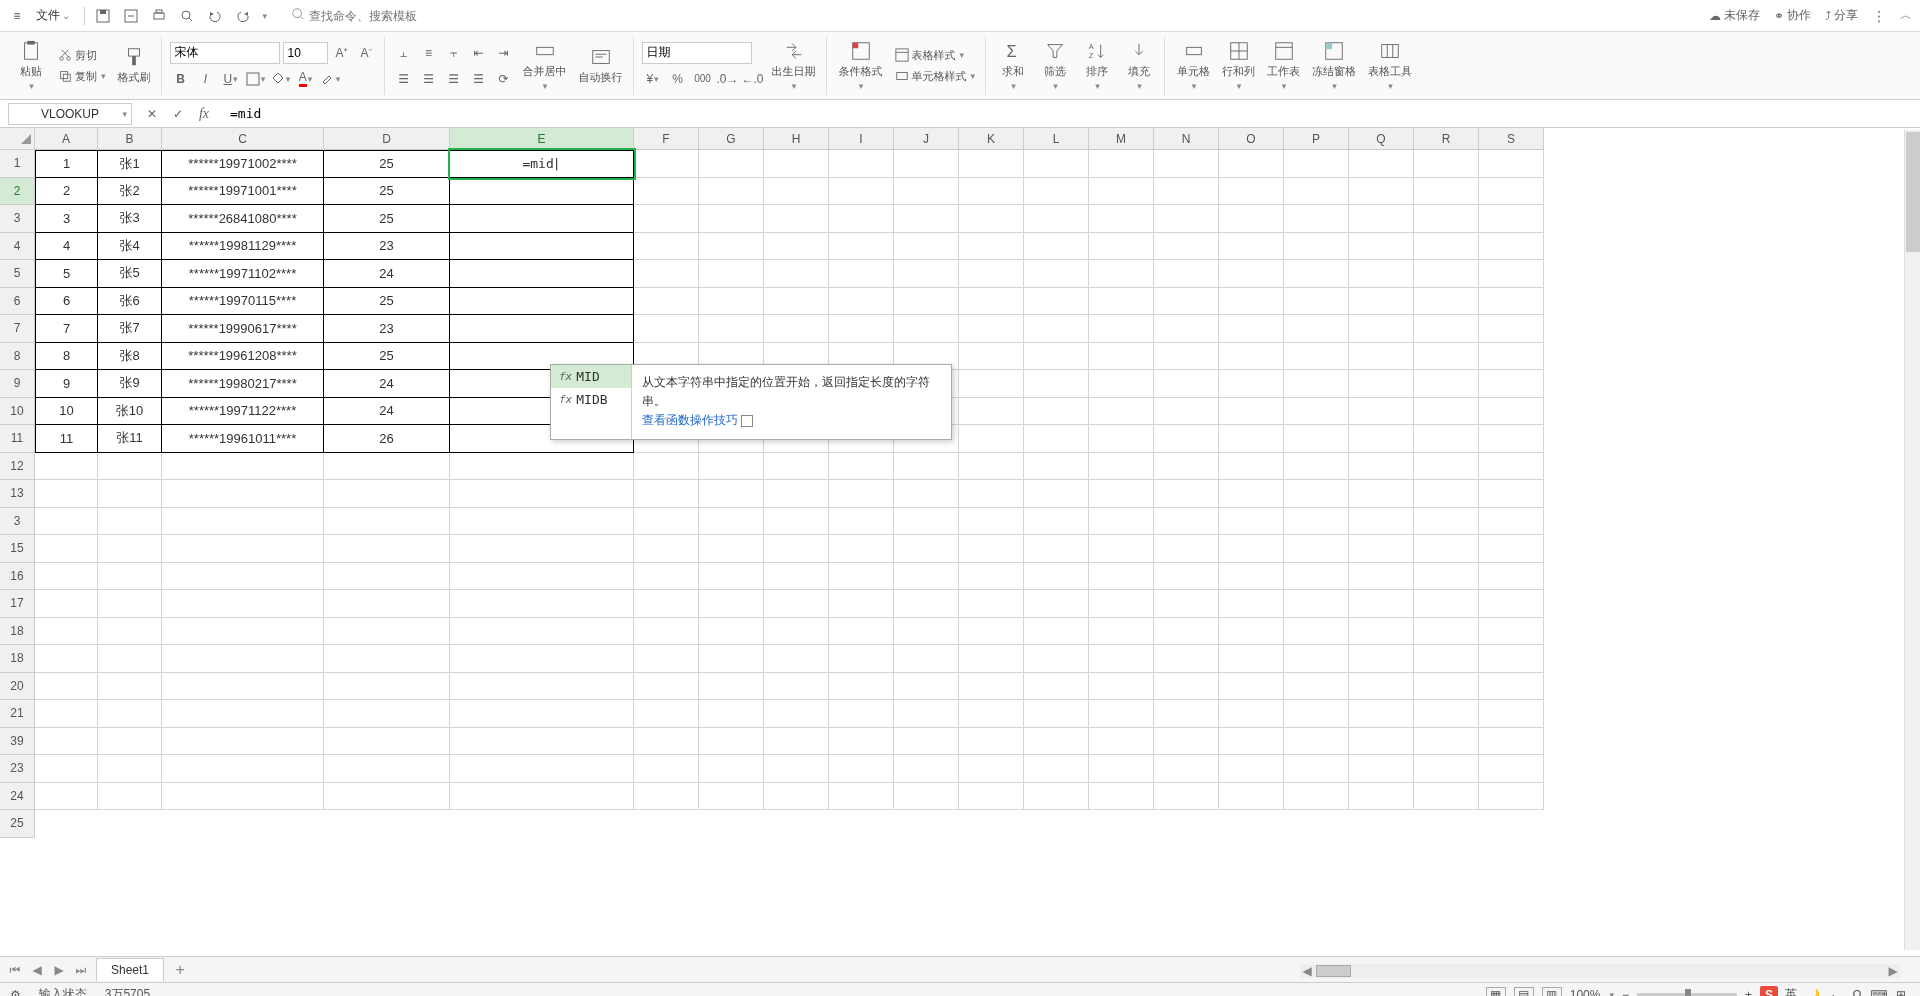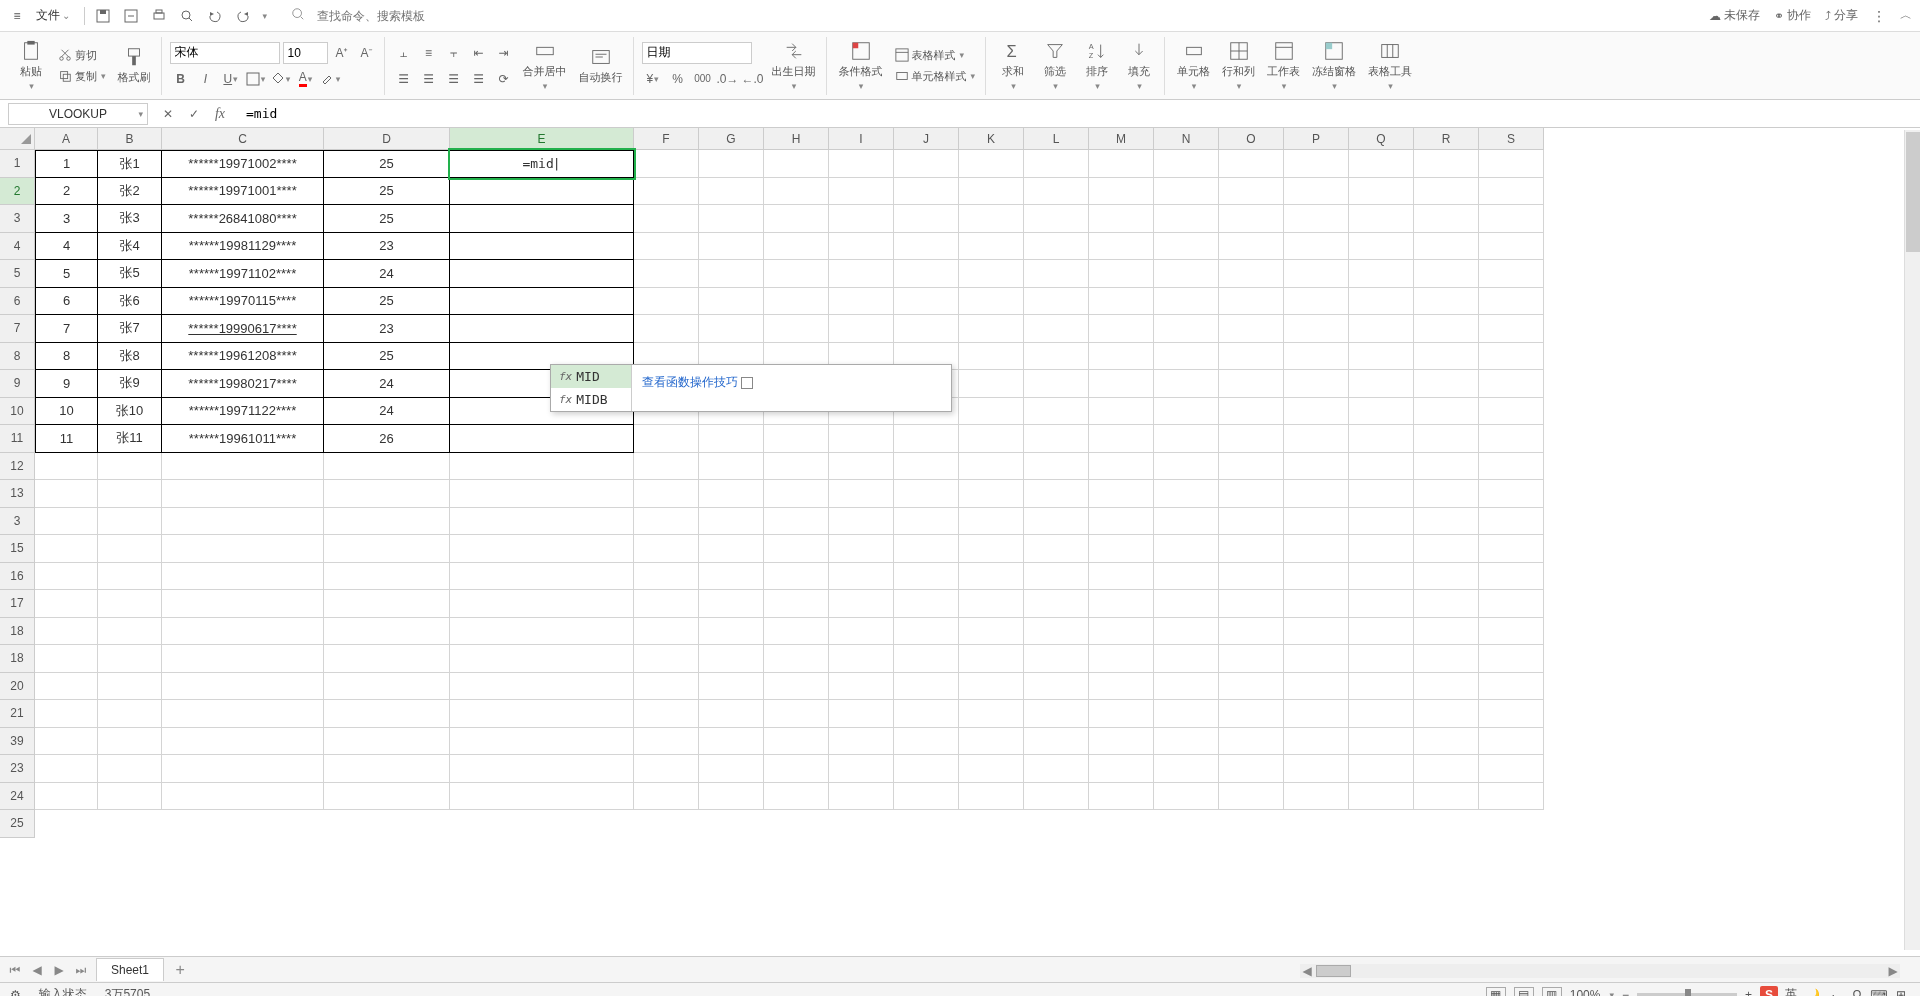--- a/index.html
+++ b/index.html
@@ -10,21 +10,21 @@
 .menu-icon { width: 18px; height: 18px; display: inline-flex; align-items: center; justify-content: center; color: #555; }
 .menu-file { display: flex; align-items: center; gap: 2px; padding: 2px 6px; cursor: pointer; }
 .menu-file .chev { font-size: 10px; color: #888; }
 .menu-sep { width: 1px; height: 18px; background: #ccc; margin: 0 4px; }
 .qat { display: flex; gap: 8px; align-items: center; }
 .qat-btn { width: 20px; height: 20px; color: #666; display: flex; align-items: center; justify-content: center; cursor: pointer; }
 .qat-btn svg { width: 16px; height: 16px; }
 .tabs { display: flex; gap: 2px; margin-left: 12px; align-items: center; }
 .tab { padding: 6px 12px; cursor: pointer; color: #444; font-size: 13px; }
 .tab.active { background: #22b14c; color: #fff; border-radius: 3px; padding: 4px 10px; }
-.search-area { margin-left: 20px; display: flex; align-items: center; gap: 12px; color: #888; }
+.search-area { margin-left: 20px; display: flex; align-items: center; gap: 4px; color: #888; }
 .search-area input { border: none; outline: none; font-size: 12px; width: 140px; color: #888; }
 .right-menu { margin-left: auto; display: flex; gap: 14px; align-items: center; color: #666; }
 .right-menu .item { display: flex; align-items: center; gap: 3px; cursor: pointer; }
 .right-menu .more { font-size: 14px; }
 
 
 .ribbon { height: 68px; border-bottom: 1px solid #ccc; display: flex; align-items: center; padding: 0 6px; gap: 2px; background: #fafafa; }
 .ribbon-group { display: flex; align-items: center; gap: 4px; padding: 0 6px; border-right: 1px solid #ddd; height: 58px; }
 .ribbon-group:last-child { border-right: none; }
 .big-btn { display: flex; flex-direction: column; align-items: center; gap: 2px; padding: 2px 4px; cursor: pointer; font-size: 11px; color: #555; min-width: 38px; }
@@ -35,21 +35,21 @@
 .font-select { width: 110px; height: 22px; border: 1px solid #ccc; font-size: 12px; padding: 0 4px; background: #fff; }
 .size-select { width: 45px; height: 22px; border: 1px solid #ccc; font-size: 12px; padding: 0 4px; background: #fff; }
 .fmt-row { display: flex; gap: 3px; align-items: center; }
 .fmt-btn { width: 22px; height: 22px; display: flex; align-items: center; justify-content: center; color: #666; cursor: pointer; }
 .fmt-btn svg { width: 14px; height: 14px; }
 .num-select { width: 110px; height: 22px; border: 1px solid #ccc; font-size: 12px; padding: 0 4px; background: #fff; }
 .chev-down { font-size: 9px; color: #888; margin-left: 1px; }
 
 
 .formula-bar { height: 28px; display: flex; align-items: center; border-bottom: 1px solid #ccc; }
-.name-box { width: 140px; height: 22px; border: 1px solid #ccc; margin-left: 8px; padding: 0 6px; display: flex; align-items: center; justify-content: center; font-size: 12px; position: relative; }
+.name-box { width: 124px; height: 22px; border: 1px solid #ccc; margin-left: 8px; padding: 0 6px; display: flex; align-items: center; justify-content: center; font-size: 12px; position: relative; }
 .name-box .dd { position: absolute; right: 4px; font-size: 9px; color: #888; }
 .fb-btns { display: flex; gap: 6px; margin: 0 10px; }
 .fb-btn { width: 20px; height: 20px; display: flex; align-items: center; justify-content: center; color: #666; cursor: pointer; }
 .fx-label { font-style: italic; font-family: serif; font-size: 14px; }
 .formula-input { flex: 1; border: none; outline: none; font-size: 13px; font-family: "Consolas", monospace; padding: 0 6px; }
 
 
 .grid-wrap { position: relative; height: 828px; overflow: hidden; }
 .corner { position: absolute; left: 0; top: 0; width: 35px; height: 22px; background: #f0f0f0; border-right: 1px solid #ccc; border-bottom: 1px solid #ccc; z-index: 5; display:flex; align-items:center; justify-content:flex-end; padding-right:3px;}
 .corner svg { width: 10px; height: 10px; fill: #999; }
@@ -614,21 +614,21 @@
         <div class="cell cN" style="width: 65px;"></div>
         <div class="cell cO" style="width: 65px;"></div>
         <div class="cell cP" style="width: 65px;"></div>
         <div class="cell cQ" style="width: 65px;"></div>
         <div class="cell cR" style="width: 65px;"></div>
         <div class="cell cS" style="width: 65px;"></div>
       </div>
       <div class="row">
         <div class="cell cA bordered first-col" style="width: 63px;">7</div>
         <div class="cell cB bordered" style="width: 64px;">张7</div>
-        <div class="cell cC bordered" style="width: 162px; text-decoration: underline;">******19990617****</div>
+        <div class="cell cC bordered" style="width: 162px;">******19990617****</div>
         <div class="cell cD bordered" style="width: 126px;">23</div>
         <div class="cell cE bordered" style="width: 184px;"></div>
         <div class="cell cF" style="width: 65px;"></div>
         <div class="cell cG" style="width: 65px;"></div>
         <div class="cell cH" style="width: 65px;"></div>
         <div class="cell cI" style="width: 65px;"></div>
         <div class="cell cJ" style="width: 65px;"></div>
         <div class="cell cK" style="width: 65px;"></div>
         <div class="cell cL" style="width: 65px;"></div>
         <div class="cell cM" style="width: 65px;"></div>
@@ -1003,20 +1003,21 @@
       <div class="suggest-item sel">
           <span class="fx">fx</span>
           <span>MID</span>
         </div>
       <div class="suggest-item">
           <span class="fx">fx</span>
           <span>MIDB</span>
         </div>
     </div>
     <div class="suggest-desc">
+      <div>从文本字符串中指定的位置开始，返回指定长度的字符串。</div>
       <a href="#"><span>查看函数操作技巧</span><span class="doc-icon"></span></a>
     </div>
   </div>
 </div>
 
 <div class="vscroll">
     <div class="vscroll-thumb"></div>
   </div>
 
 <div class="sheet-bar">

